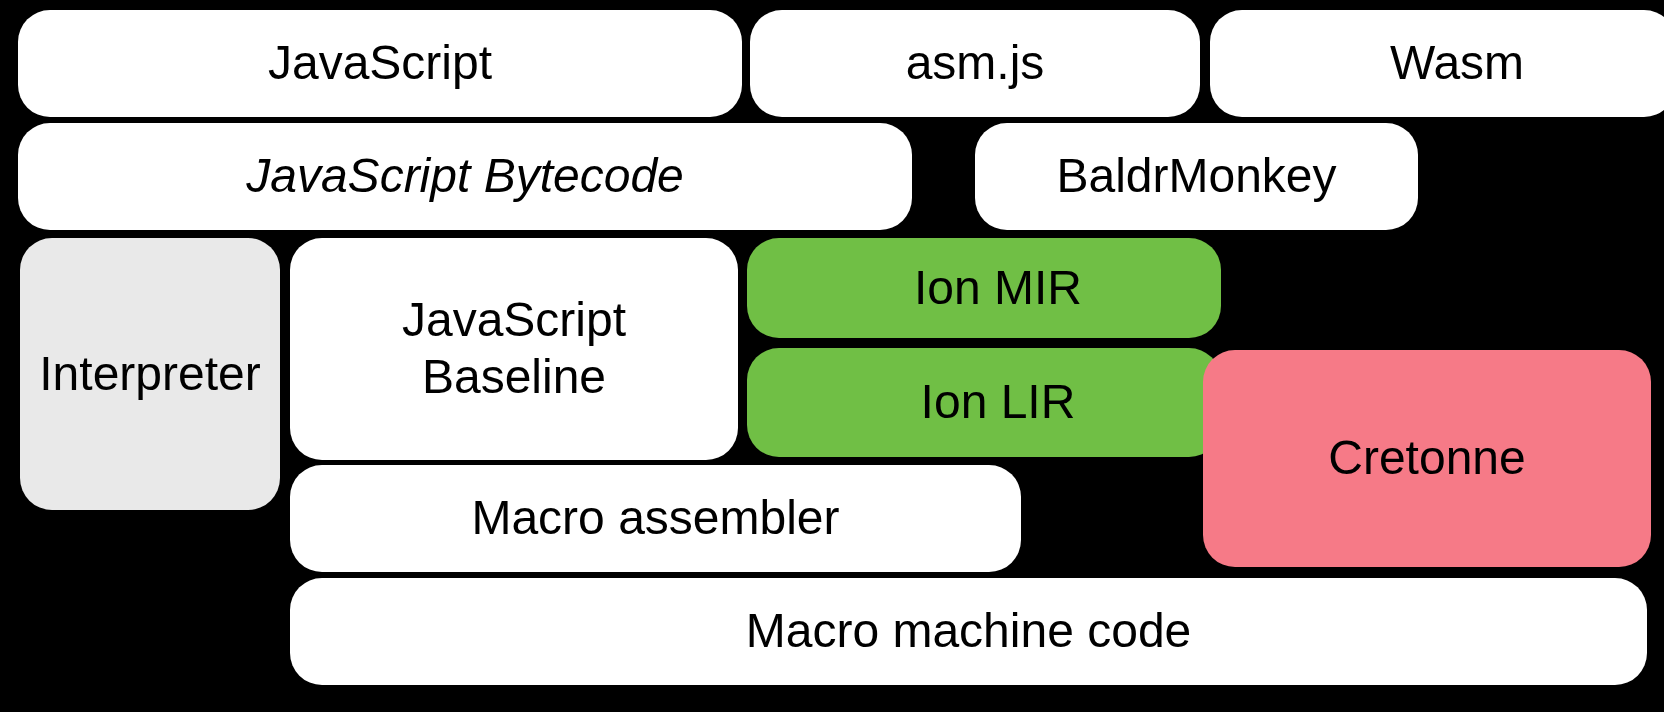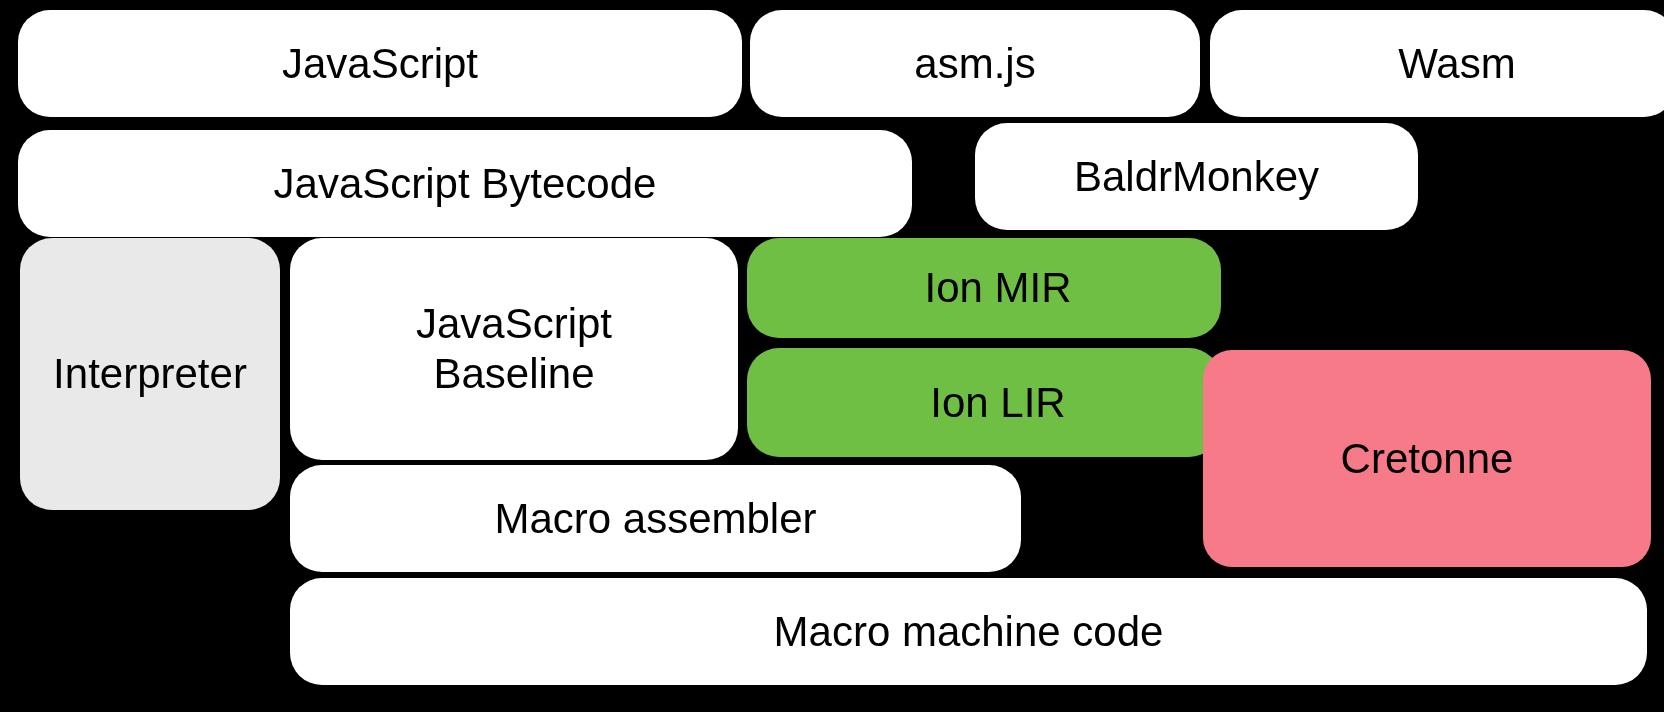--- a/index.html
+++ b/index.html
@@ -15,38 +15,38 @@
     font-family: "Liberation Sans", sans-serif;
     overflow: hidden;
   }
   .box {
     position: absolute;
     display: flex;
     flex-direction: column;
     align-items: center;
     justify-content: center;
     border-radius: 32px;
-    font-size: 42px;
+    font-size: 48px;
     line-height: 1.18;
     color: var(--text, #000);
     background: var(--white, #fff);
     text-align: center;
     white-space: nowrap;
   }
   .fill-white { background: var(--white, #ffffff); }
   .fill-gray  { background: var(--gray, #e9e9e9); }
   .fill-green { background: var(--green, #70bf45); padding-left: 28px; }
-  .fill-pink  { background: var(--pink, #f67a87); border-radius: 29px; }
+  .fill-pink  { background: var(--pink, #f67a87); }
 
   
   .b-javascript        { left: 18px;   top: 10px;  width: 724px;  height: 107px; }
   .b-asmjs             { left: 750px;  top: 10px;  width: 450px;  height: 107px; }
   .b-wasm              { left: 1210px; top: 10px;  width: 438px;  height: 107px; padding-left: 28px; }
   
-  .b-bytecode          { left: 18px;   top: 130px; width: 894px;  height: 107px; }
+  .b-bytecode          { left: 18px;   top: 123px; width: 894px;  height: 107px; font-style: italic; }
   .b-baldrmonkey       { left: 975px;  top: 123px; width: 443px;  height: 107px; }
   
   .b-interpreter       { left: 20px;   top: 238px; width: 260px;  height: 272px; }
   .b-baseline          { left: 290px;  top: 238px; width: 448px;  height: 222px; }
   .b-ion-mir           { left: 747px;  top: 238px; width: 446px;  height: 100px; }
   .b-ion-lir           { left: 747px;  top: 348px; width: 446px;  height: 109px; align-items: center; }
   .b-cretonne          { left: 1203px; top: 350px; width: 448px;  height: 217px; }
   .b-macro-assembler   { left: 290px;  top: 465px; width: 731px;  height: 107px; }
   
   .b-native            { left: 290px;  top: 578px; width: 1357px; height: 107px; }

